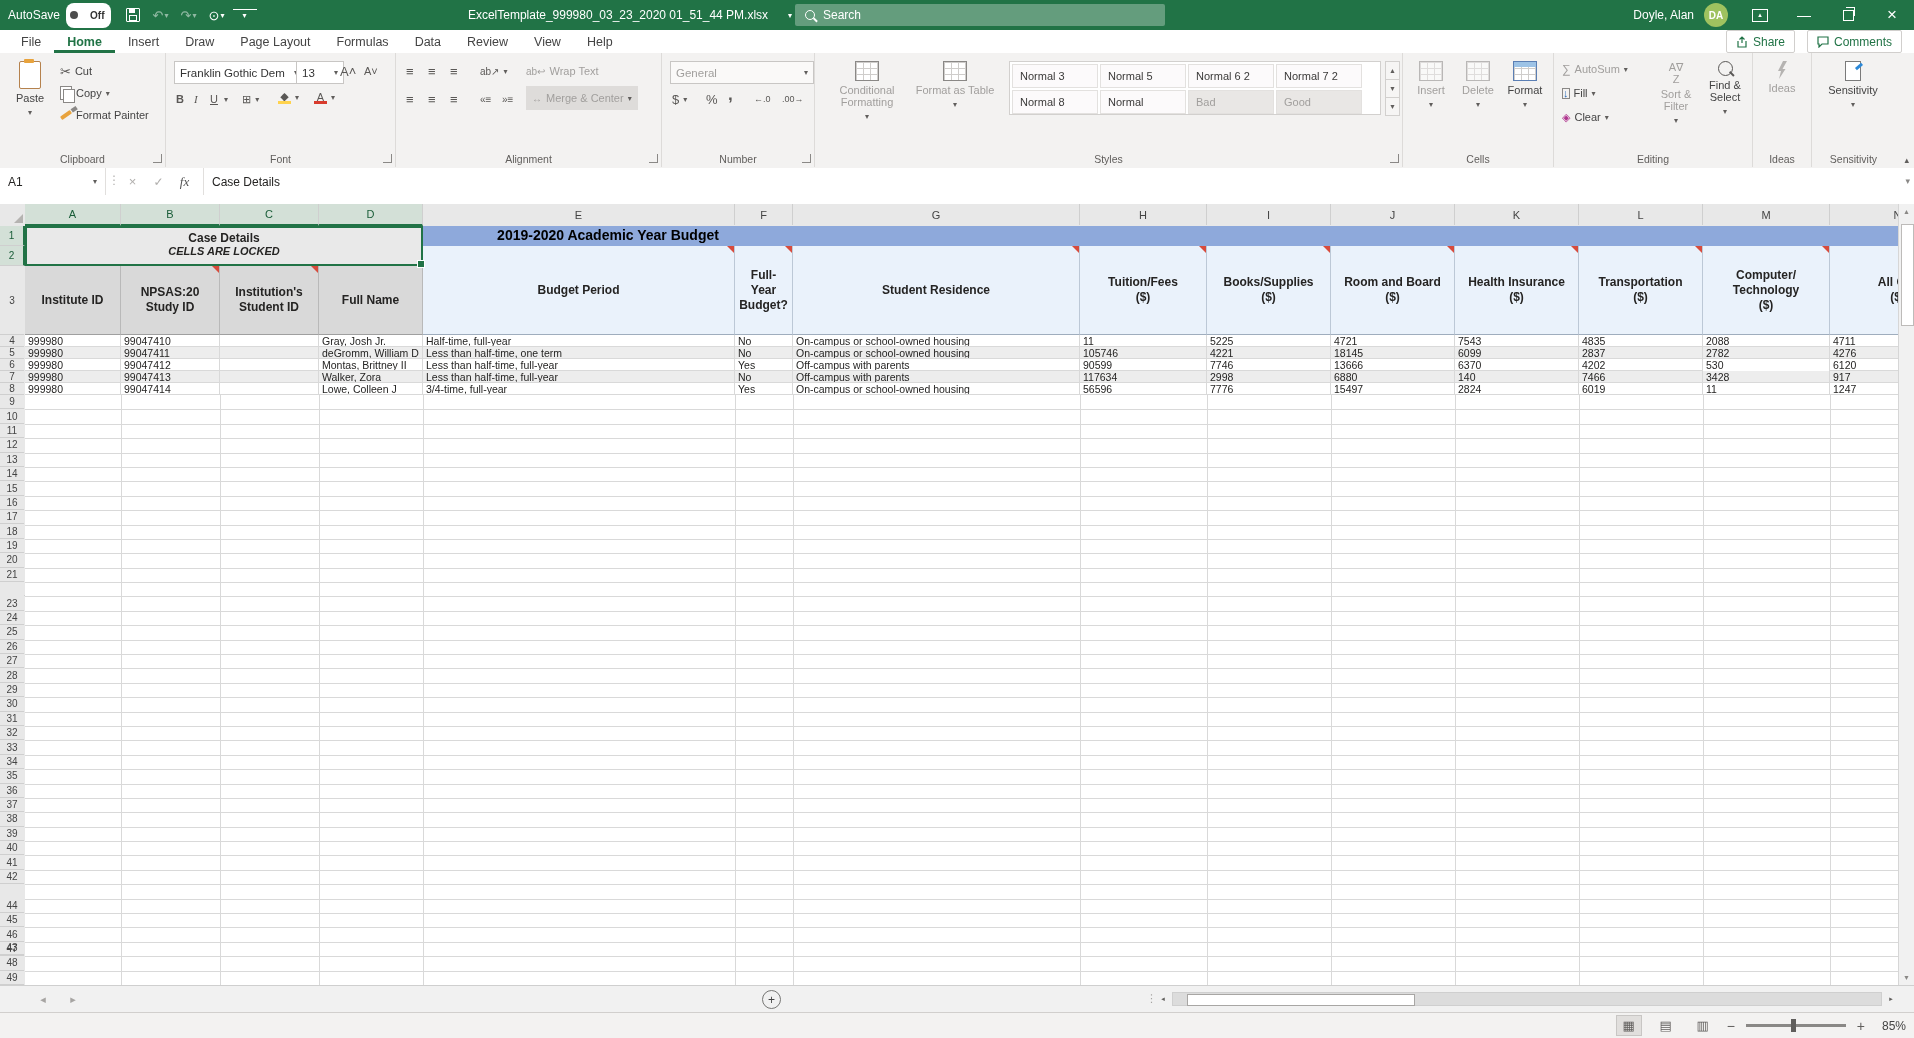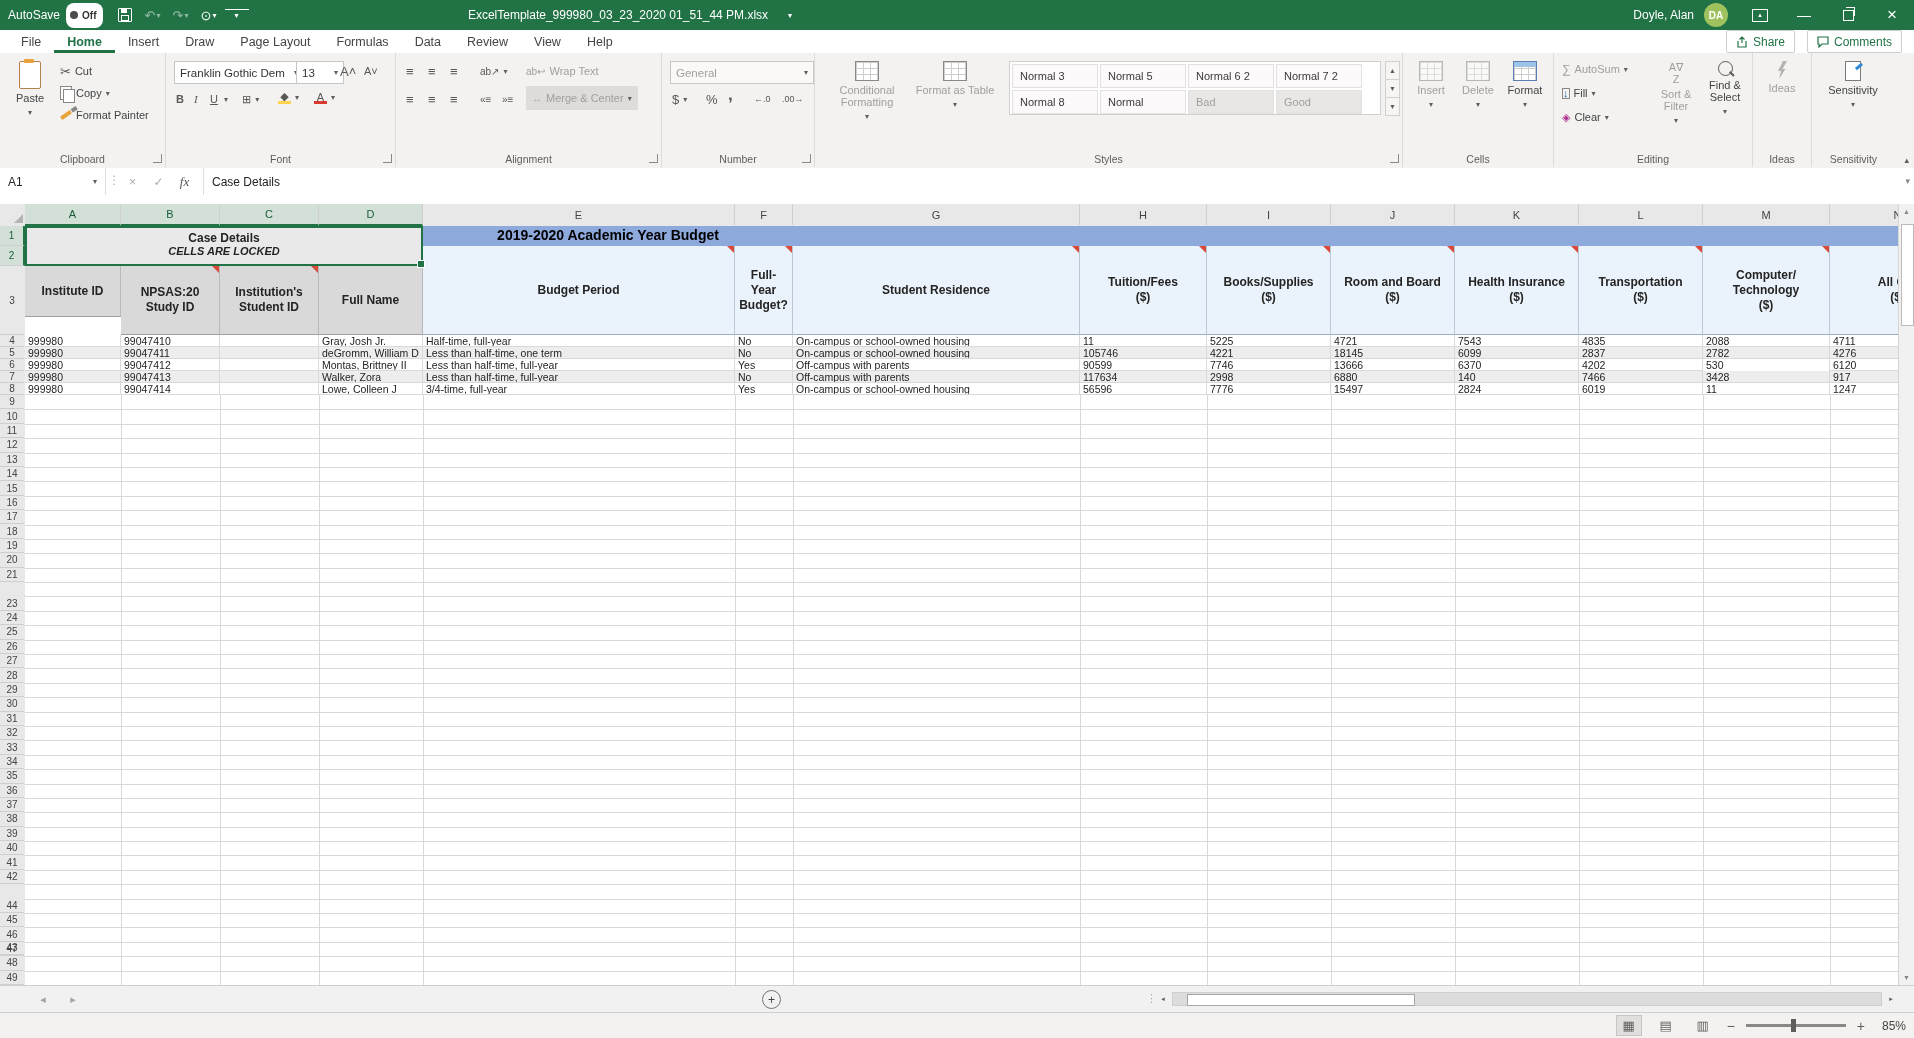--- a/index.html
+++ b/index.html
@@ -2,21 +2,21 @@
 <html><head>
 <meta charset="utf-8">
 <style>
   html,body{margin:0;padding:0}
   body{width:1914px;height:1038px;position:relative;overflow:hidden;background:#fff;
        font-family:"Liberation Sans",sans-serif;color:#252423}
   
   #titlebar{position:absolute;top:0;left:0;width:1914px;height:30px;background:#217346;color:#fff;font-size:12px}
   .tb-left{position:absolute;left:8px;top:0;height:30px;display:flex;align-items:center;gap:4px}
   .autosave{display:flex;align-items:center;gap:6px;margin-right:6px}
-  .as-pill{background:#fff;border-radius:8px;height:25px;display:flex;align-items:center;gap:4px;padding:0 6px 0 4px;color:#333;font-size:10px;font-weight:700}
+  .as-pill{background:#fff;border-radius:8px;height:25px;display:flex;align-items:center;gap:12px;padding:0 6px 0 4px;color:#333;font-size:10px;font-weight:700}
   .as-dot{width:8px;height:8px;border-radius:50%;background:#4d4d4d}
   .qat-btn{min-width:24px;height:24px;display:flex;align-items:center;justify-content:center;font-size:13px;color:#fff}
   .dim{opacity:.5}
   .ico-save{width:12px;height:12px;border:1px solid #fff;border-radius:1px;position:relative}
   .ico-save:before{content:"";position:absolute;left:2px;top:0;width:6px;height:4px;background:#fff}
   .ico-save:after{content:"";position:absolute;left:2px;bottom:0;width:6px;height:4px;border:1px solid #fff}
   .dd-sm{font-size:8px;margin-left:1px}
   #title-text{position:absolute;left:470px;top:0;width:320px;height:30px;display:flex;align-items:center;justify-content:center;gap:19px;white-space:nowrap;font-size:12px}
   #search-box{position:absolute;left:795px;top:4px;width:360px;height:22px;background:rgba(255,255,255,.30);border-radius:2px;display:flex;align-items:center;gap:8px;padding-left:10px;color:#fff}
   .ico-mag{width:8px;height:8px;border:1.5px solid #fff;border-radius:50%;position:relative;flex:0 0 auto}
@@ -146,20 +146,24 @@
     <span class="qat-btn">
         <span>⊙</span>
         <span class="dd-sm">▾</span>
       </span>
     <span class="qat-btn" style="border-top:1px solid #fff;height:12px;font-size:8px">▾</span>
   </div>
   <div id="title-text">
     <span>ExcelTemplate_999980_03_23_2020 01_51_44 PM.xlsx</span>
     <span class="dd-sm">▾</span>
   </div>
+  <div id="search-box">
+    <span class="ico-mag"></span>
+    <span>Search</span>
+  </div>
   <div class="tb-right">
     <span>Doyle, Alan</span>
     <span class="avatar">
         <span>DA</span>
       </span>
     <span class="winbtn">
         <span class="ribopts">▴</span>
       </span>
     <span class="winbtn">—</span>
     <span class="winbtn">
@@ -519,21 +523,21 @@
     </div>
   <div id="cells">
     <div id="banner">
       <span>2019-2020 Academic Year Budget</span>
     </div>
     <div id="merged-case">
       <div class="l1">Case Details</div>
       <div class="l2">CELLS ARE LOCKED</div>
       <div class="fillhandle"></div>
     </div>
-  <div class="hcell hgray" style="left: 0px; top: 40px; width: 96px; height: 51px; justify-content: center;">
+  <div class="hcell hgray" style="left: 0px; top: 40px; width: 96px; height: 69px; justify-content: center;">
         <div>Institute ID</div>
       </div>
       <div class="hcell hgray" style="left: 96px; top: 40px; width: 99px; height: 69px;">
         <div>NPSAS:20</div>
         <div>Study ID</div>
         <div class="note"></div>
       </div>
       <div class="hcell hgray" style="left: 195px; top: 40px; width: 99px; height: 69px;">
         <div>Institution's</div>
         <div>Student ID</div>

